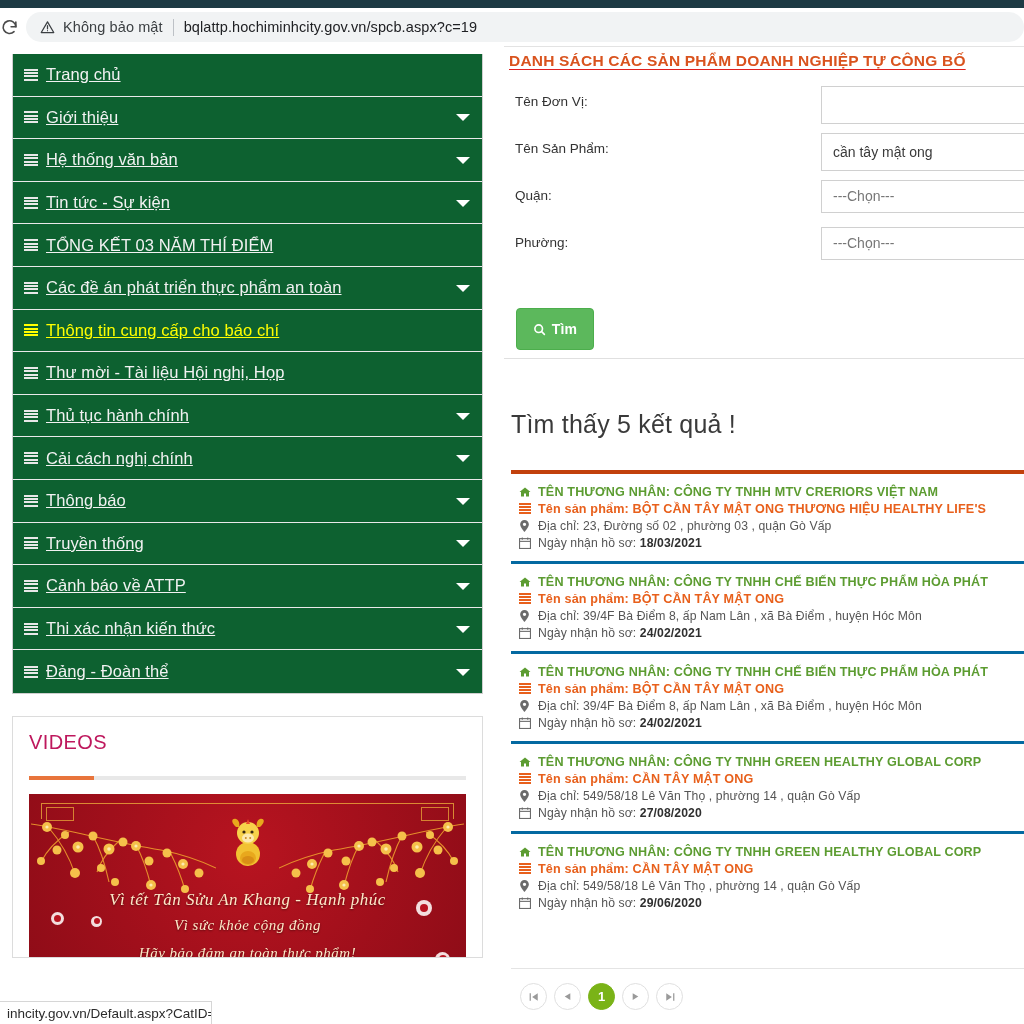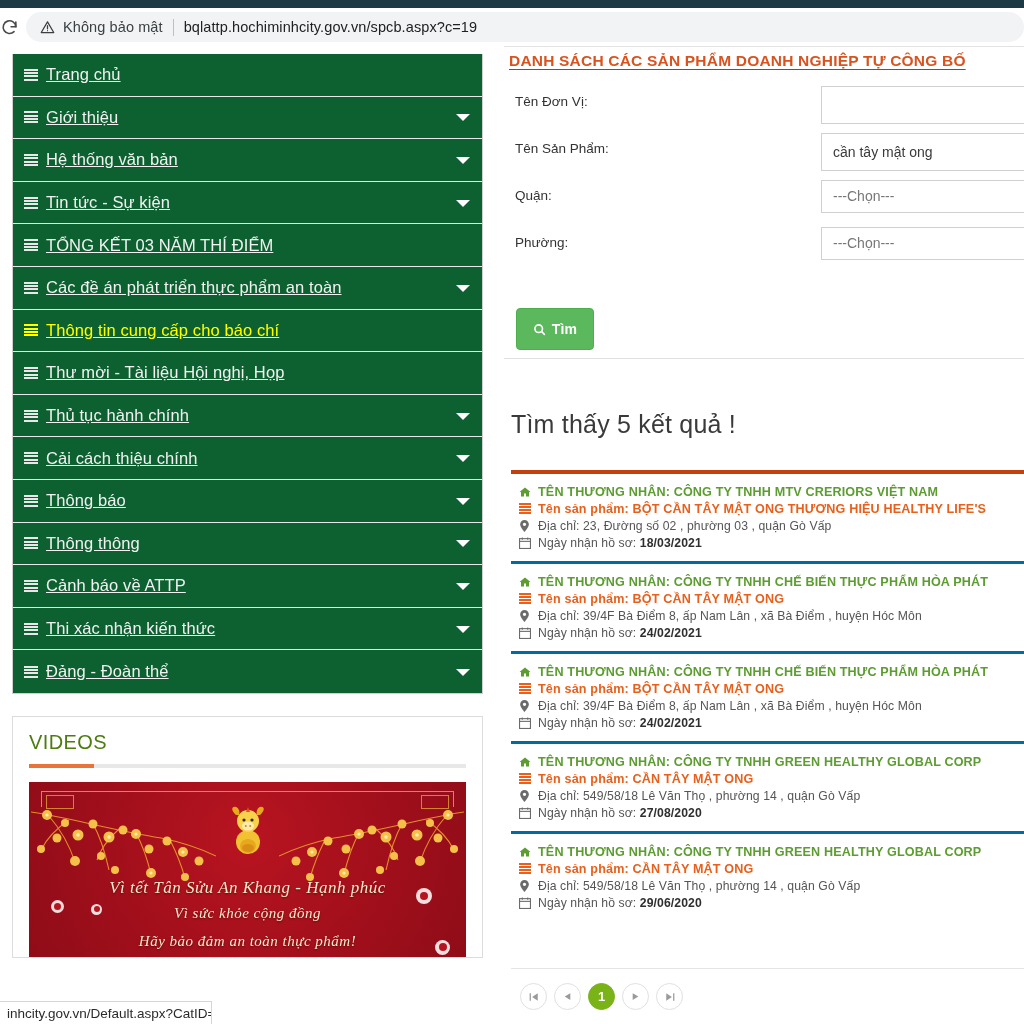--- a/index.html
+++ b/index.html
@@ -129,23 +129,23 @@
   #videos-panel {
     margin-top: 22px;
     background: #ffffff;
     border: 1px solid #dcdcdc;
     padding: 14px 16px 0 16px;
     height: 242px;
     overflow: hidden;
   }
   #videos-title {
     font-size: 20px;
-    color: #4d7c0f;
+    color: #be185d;
     letter-spacing: 0.4px;
-    padding-bottom: 10px;
+    padding-bottom: 22px;
   }
   #videos-underline {
     height: 4px;
     background: #e8e8e8;
     position: relative;
     margin-bottom: 14px;
   }
   #videos-underline::before {
     content: "";
     position: absolute; left: 0; top: 0;
@@ -485,41 +485,41 @@
         <span class="nav-label">Thủ tục hành chính</span>
         <span class="nav-caret"></span>
       </div>
       <div class="nav-item">
         <span class="nav-icon">
             <i></i>
             <i></i>
             <i></i>
             <i></i>
           </span>
-        <span class="nav-label">Cải cách thiệu chính</span>
+        <span class="nav-label">Cải cách nghị chính</span>
         <span class="nav-caret"></span>
       </div>
       <div class="nav-item">
         <span class="nav-icon">
             <i></i>
             <i></i>
             <i></i>
             <i></i>
           </span>
         <span class="nav-label">Thông báo</span>
         <span class="nav-caret"></span>
       </div>
       <div class="nav-item">
         <span class="nav-icon">
             <i></i>
             <i></i>
             <i></i>
             <i></i>
           </span>
-        <span class="nav-label">Thông thông</span>
+        <span class="nav-label">Truyền thống</span>
         <span class="nav-caret"></span>
       </div>
       <div class="nav-item">
         <span class="nav-icon">
             <i></i>
             <i></i>
             <i></i>
             <i></i>
           </span>
         <span class="nav-label">Cảnh báo về ATTP</span>

